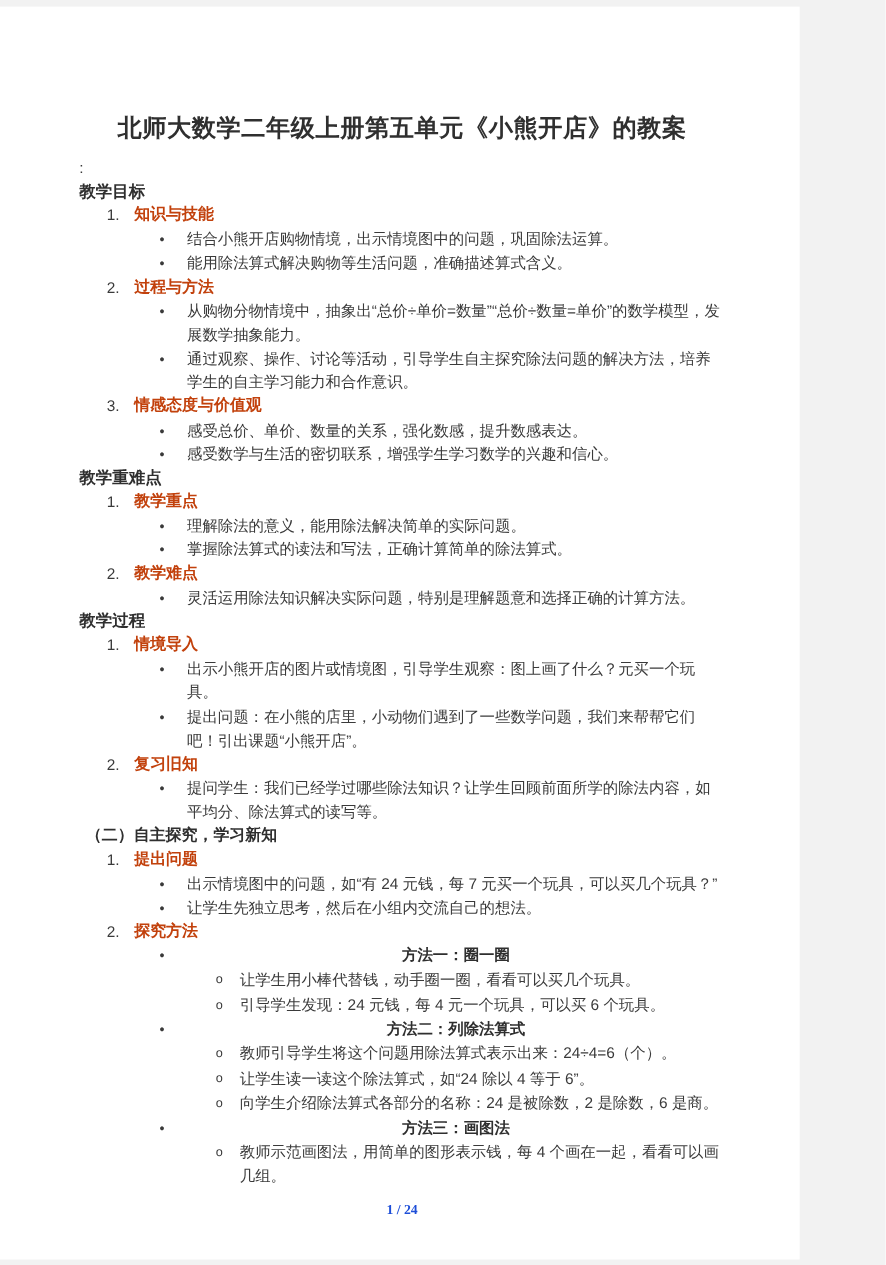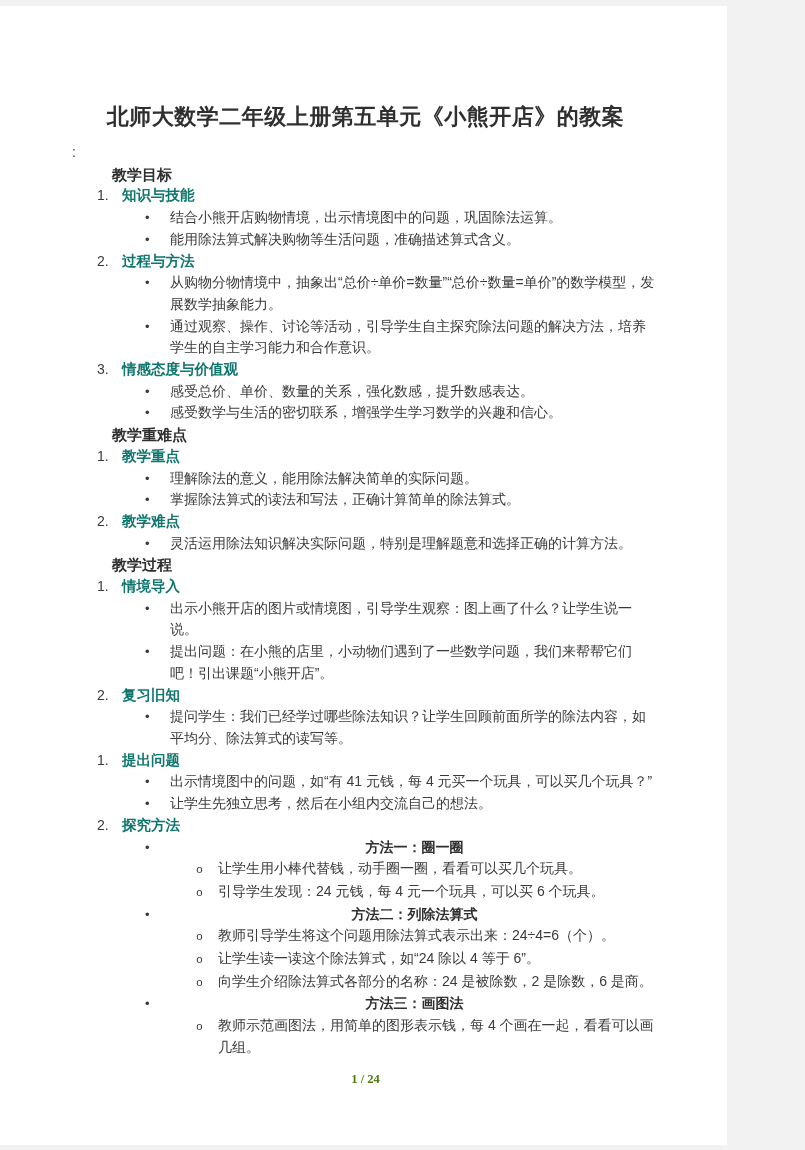--- a/index.html
+++ b/index.html
@@ -33,39 +33,38 @@
   .colon-line {
     margin-top: 10px;
     font-size: 14px;
     line-height: 21.7px;
   }
   .body-flow { font-size: 14px; line-height: 21.7px; }
   .sec-heading {
     font-weight: bold;
     font-size: 15px;
     color: #2f2f2f;
-    margin-left: 40px;
   }
   .sub-heading {
     font-weight: bold;
     font-size: 14.5px;
     color: #2f2f2f;
     margin-left: 6px;
   }
   .num-item { display: flex; }
   .num-item .num {
     margin-left: 25px;
     width: 25px;
     flex: 0 0 25px;
     color: #3a3a3a;
   }
   .num-item .label {
     font-weight: bold;
     font-size: 14.5px;
-    color: #0f766e;
+    color: #c2410c;
   }
   .li2 { display: flex; margin-left: 73px; }
   .li2 .mk {
     width: 25px;
     flex: 0 0 25px;
     font-size: 13px;
   }
   .li2 .txt { flex: 1 1 auto; }
   .li2 .txt.bold-txt { font-weight: bold; color: #2f2f2f; text-align: center; }
   .li3 { display: flex; margin-left: 124px; }
@@ -76,21 +75,21 @@
     font-size: 11.5px;
     padding-top: 1px;
   }
   .li3 .txt { flex: 1 1 auto; }
   .page-footer {
     margin-top: 13px;
     text-align: center;
     font-family: "Liberation Serif", serif;
     font-weight: bold;
     font-size: 12.5px;
-    color: #4d7c0f;
+    color: #1d4ed8;
   }
 </style>
 </head>
 <body>
 
 <div class="page-sheet">
 
   <div class="doc-title">北师大数学二年级上册第五单元《小熊开店》的教案</div>
 
   <div class="colon-line">:</div>
@@ -164,44 +163,45 @@
 
     <div class="sec-heading">教学过程</div>
 
 
     <div class="num-item">
       <span class="num">1.</span>
       <span class="label">情境导入</span>
     </div>
     <div class="li2">
       <span class="mk">•</span>
-      <span class="txt">出示小熊开店的图片或情境图，引导学生观察：图上画了什么？让学生说一说。</span>
+      <span class="txt">出示小熊开店的图片或情境图，引导学生观察：图上画了什么？元买一个玩具。</span>
     </div>
     <div class="li2">
       <span class="mk">•</span>
       <span class="txt">提出问题：在小熊的店里，小动物们遇到了一些数学问题，我们来帮帮它们吧！引出课题“小熊开店”。</span>
     </div>
 
     <div class="num-item">
       <span class="num">2.</span>
       <span class="label">复习旧知</span>
     </div>
     <div class="li2">
       <span class="mk">•</span>
       <span class="txt">提问学生：我们已经学过哪些除法知识？让学生回顾前面所学的除法内容，如平均分、除法算式的读写等。</span>
     </div>
 
+    <div class="sub-heading">（二）自主探究，学习新知</div>
 
     <div class="num-item">
       <span class="num">1.</span>
       <span class="label">提出问题</span>
     </div>
     <div class="li2">
       <span class="mk">•</span>
-      <span class="txt">出示情境图中的问题，如“有 41 元钱，每 4 元买一个玩具，可以买几个玩具？”</span>
+      <span class="txt">出示情境图中的问题，如“有 24 元钱，每 7 元买一个玩具，可以买几个玩具？”</span>
     </div>
     <div class="li2">
       <span class="mk">•</span>
       <span class="txt">让学生先独立思考，然后在小组内交流自己的想法。</span>
     </div>
 
     <div class="num-item">
       <span class="num">2.</span>
       <span class="label">探究方法</span>
     </div>

